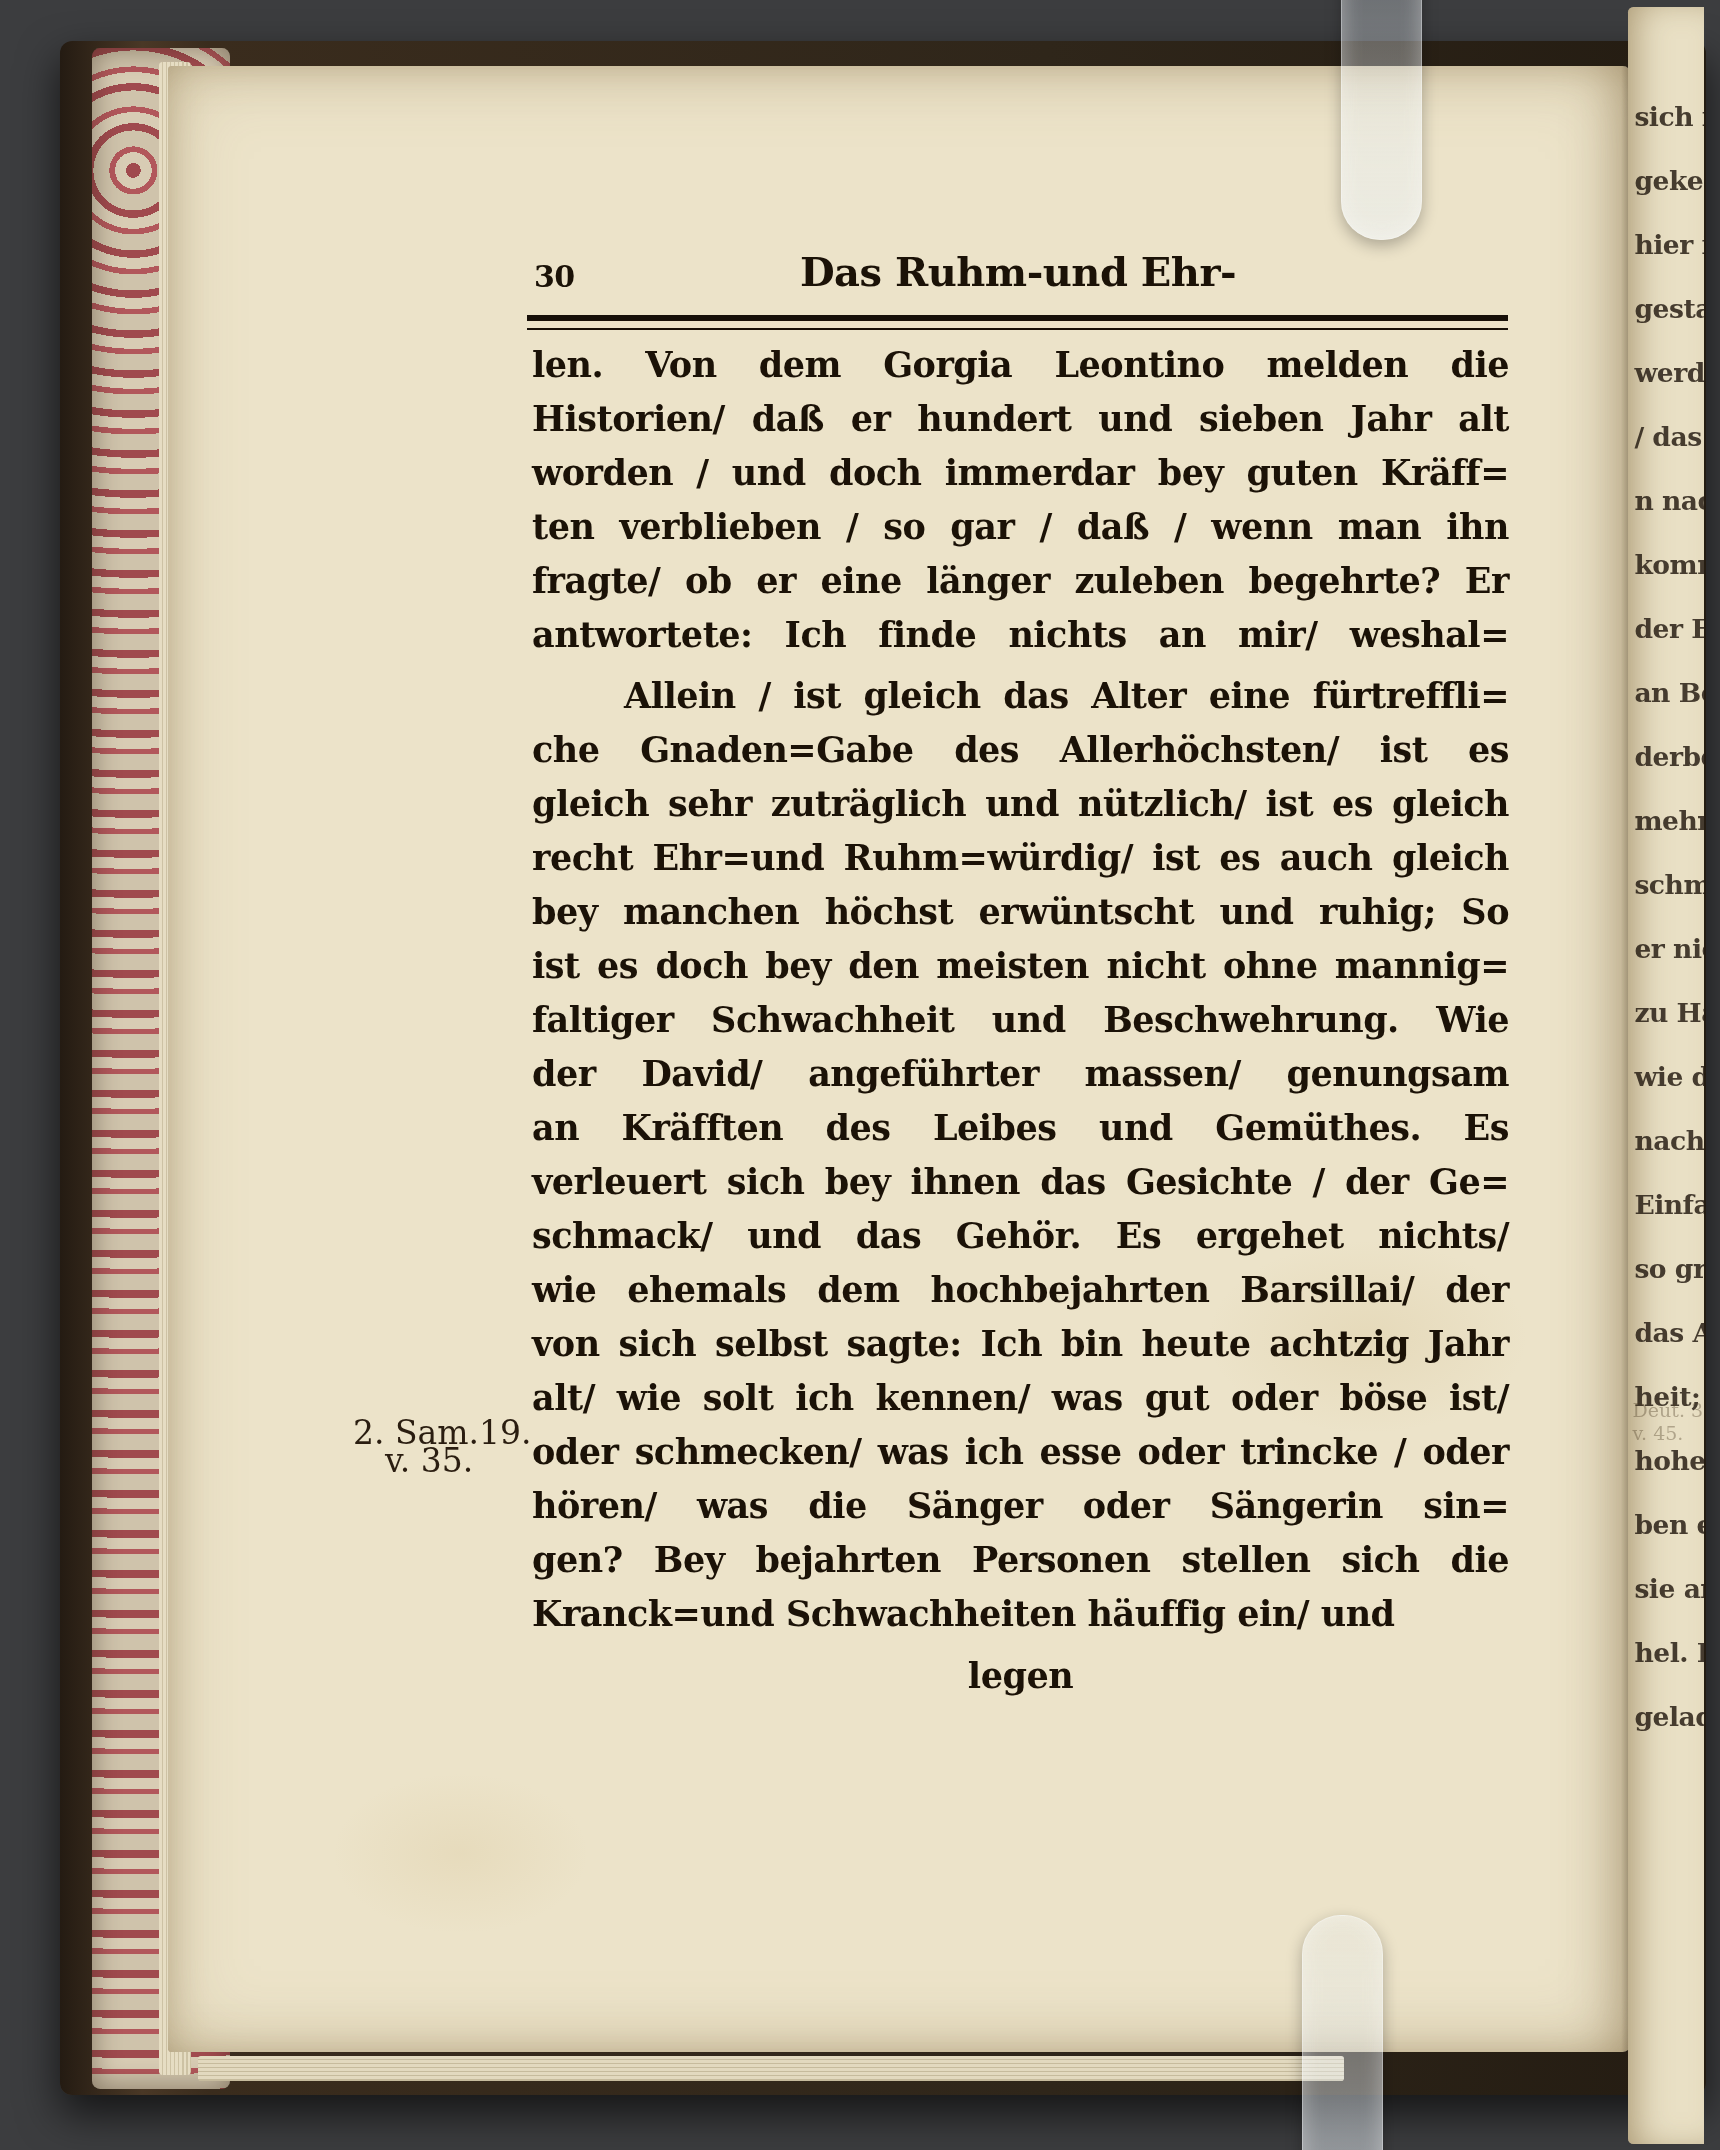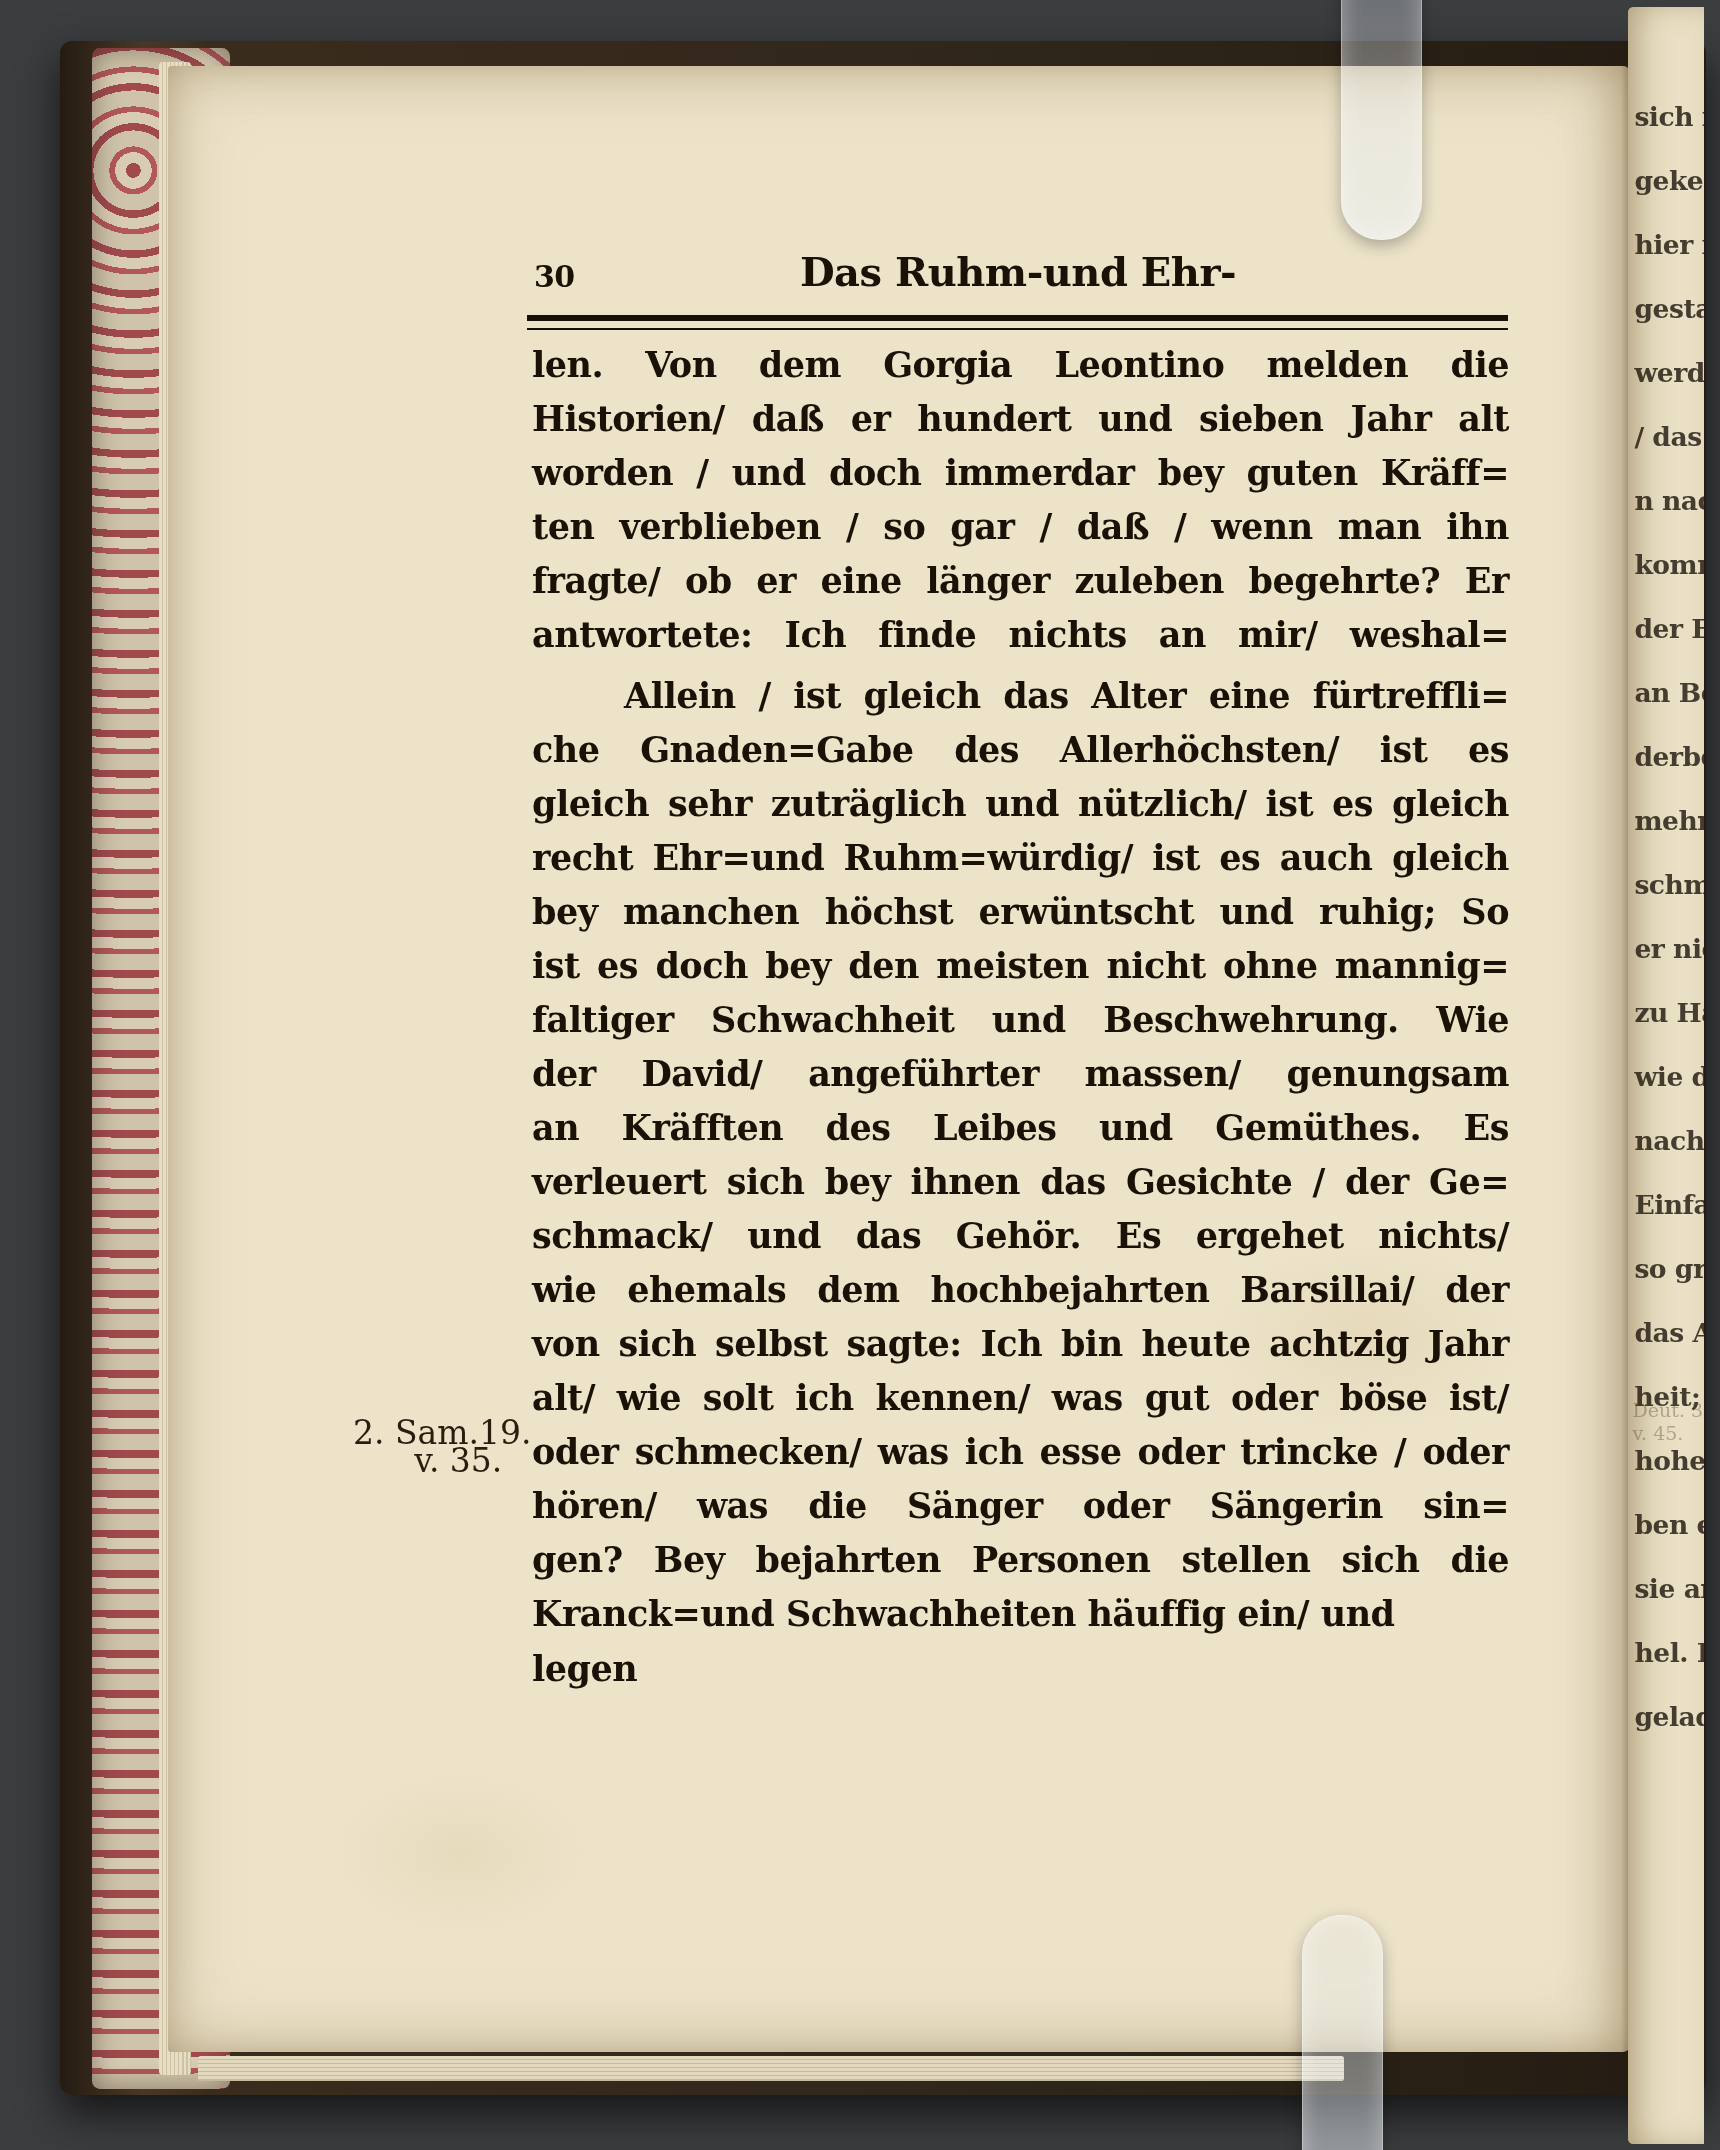--- a/index.html
+++ b/index.html
@@ -67,26 +67,26 @@
     position:absolute;left:532px;top:338px;width:977px;
     font-size:35px;line-height:54px;font-weight:700;letter-spacing:-0.5px;color:#1b1207;
   }
   .para{margin:0;}
   .para + .para{margin-top:7.3px;}
   .tline{
     white-space:normal;text-align:justify;text-align-last:justify;height:54px;overflow:visible;
   }
   .tline.no-just{text-align-last:left;}
   .tline.first-indent{text-indent:92px;}
-  .catchword-row{margin-top:1px;text-align:left;}
+  .catchword-row{margin-top:8px;text-align:center;}
   .margin-note{
     position:absolute;left:353px;top:1419px;font-size:33px;color:#2a1d10;letter-spacing:0;
     font-weight:400;line-height:28.4px;
   }
-  .margin-note .mn2{padding-left:32px;text-align:center;}
+  .margin-note .mn2{padding-left:32px;}
   
   .frag-col{
     position:absolute;left:6.4px;top:78px;width:92px;
     font-size:26.6px;line-height:64px;font-weight:700;color:#2a2016;opacity:0.85;
     white-space:nowrap;letter-spacing:-0.5px;
   }
   .fline{height:64px;overflow:hidden;}
   .frag-margin-note{
     position:absolute;left:4.6px;top:1392px;font-size:19px;color:#4a3a22;opacity:0.35;
     font-weight:400;line-height:23px;white-space:nowrap;

